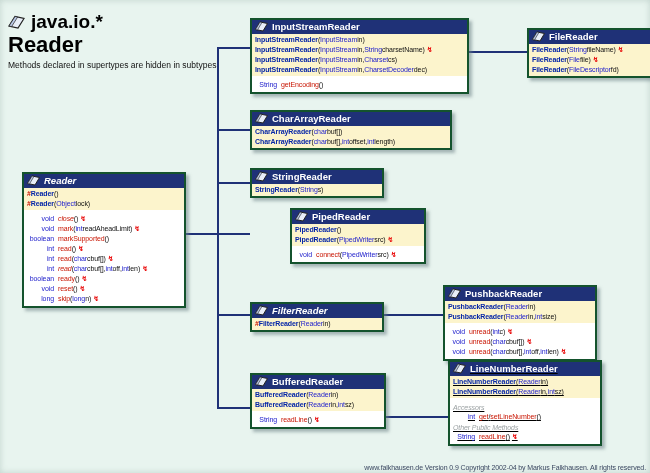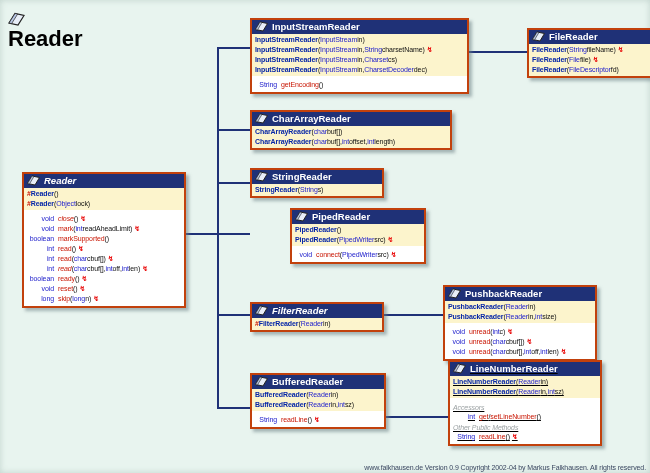--- a/index.html
+++ b/index.html
@@ -9,21 +9,21 @@
     font-family:"Liberation Sans",sans-serif;
     box-shadow:inset 0 0 6px rgba(120,150,140,.35);
   }
   
   #titleblock{position:absolute;left:8px;top:12px;z-index:3}
   .pkg-row{display:flex;align-items:center;gap:6px;font-size:19px;font-weight:bold;color:#000;line-height:20px}
   #class-big-title{font-size:22px;font-weight:bold;color:#000;line-height:24px;margin-top:1px}
   #subtitle{font-size:8.5px;color:#111;margin-top:3px}
   
   .cbox{
-    position:absolute;background:#f9a8d4;border:2px solid #c2410c;z-index:2;
+    position:absolute;background:#f9a8d4;border:2px solid #14532d;z-index:2;
     box-shadow:3px 3px 3px rgba(110,130,135,.55);
   }
   .chead{
     display:flex;align-items:center;gap:4px;background:#1f3177;color:#fff;
     font-weight:bold;font-size:9.5px;line-height:11px;padding:1px 5px 2px 3px;white-space:nowrap;
   }
   .chead.abstract .ctitle{font-style:italic}
   .sec{font-size:7px;line-height:10px;letter-spacing:-0.1px}
   .sec.cream{background:#fcf4cc;padding:1px 0}
   .sec.methods{background:#fff;padding:4px 0 2px 0}
@@ -52,22 +52,24 @@
 <body>
 
 <div id="stage">
 
   <div id="titleblock">
     <div class="pkg-row">
       <svg class="icon-svg" width="17" height="14" viewBox="0 0 17 14">
         <polygon points="1,11 7,1.5 16,3.5 10,13" fill="#e8eef8" stroke="#222" stroke-width="1.2"></polygon>
         <polygon points="1,11 7,1.5 9.6,2.1 3.6,11.6" fill="#b9c8e6" stroke="#222" stroke-width="0.7"></polygon>
       </svg>
+      <span>java.io.*</span>
     </div>
     <div id="class-big-title">Reader</div>
+    <div id="subtitle">Methods declared in supertypes are hidden in subtypes</div>
   </div>
 
   <div id="lines">
       <div class="cline" style="left: 217px; top: 47px; width: 2px; height: 362px;"></div>
       <div class="cline" style="left: 219px; top: 47px; width: 31px; height: 2px;"></div>
       <div class="cline" style="left: 219px; top: 129px; width: 31px; height: 2px;"></div>
       <div class="cline" style="left: 219px; top: 182px; width: 31px; height: 2px;"></div>
       <div class="cline" style="left: 182px; top: 233px; width: 68px; height: 2px;"></div>
       <div class="cline" style="left: 219px; top: 314px; width: 31px; height: 2px;"></div>
       <div class="cline" style="left: 219px; top: 407px; width: 31px; height: 2px;"></div>

